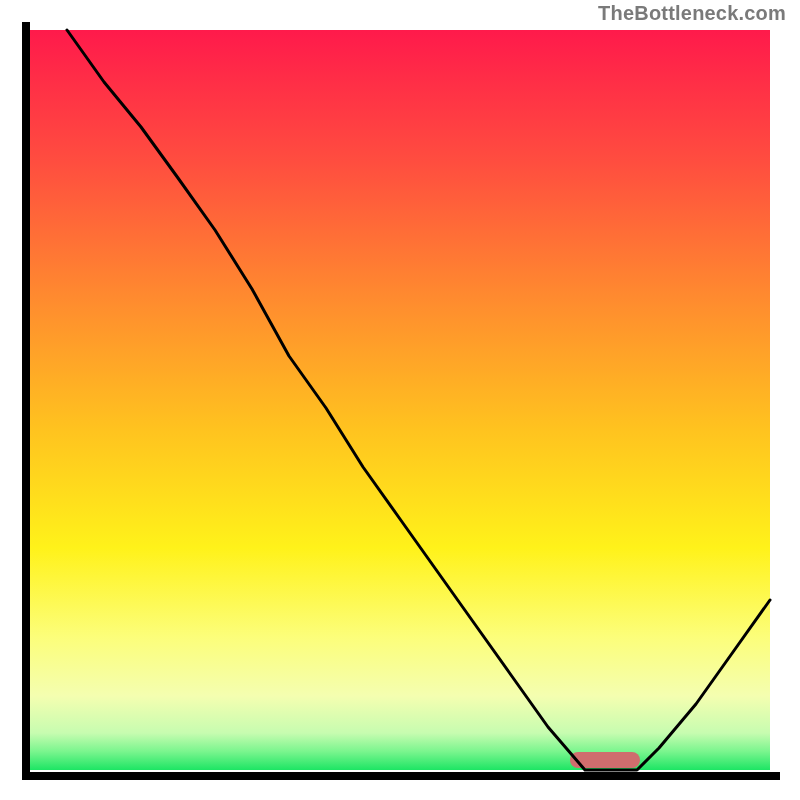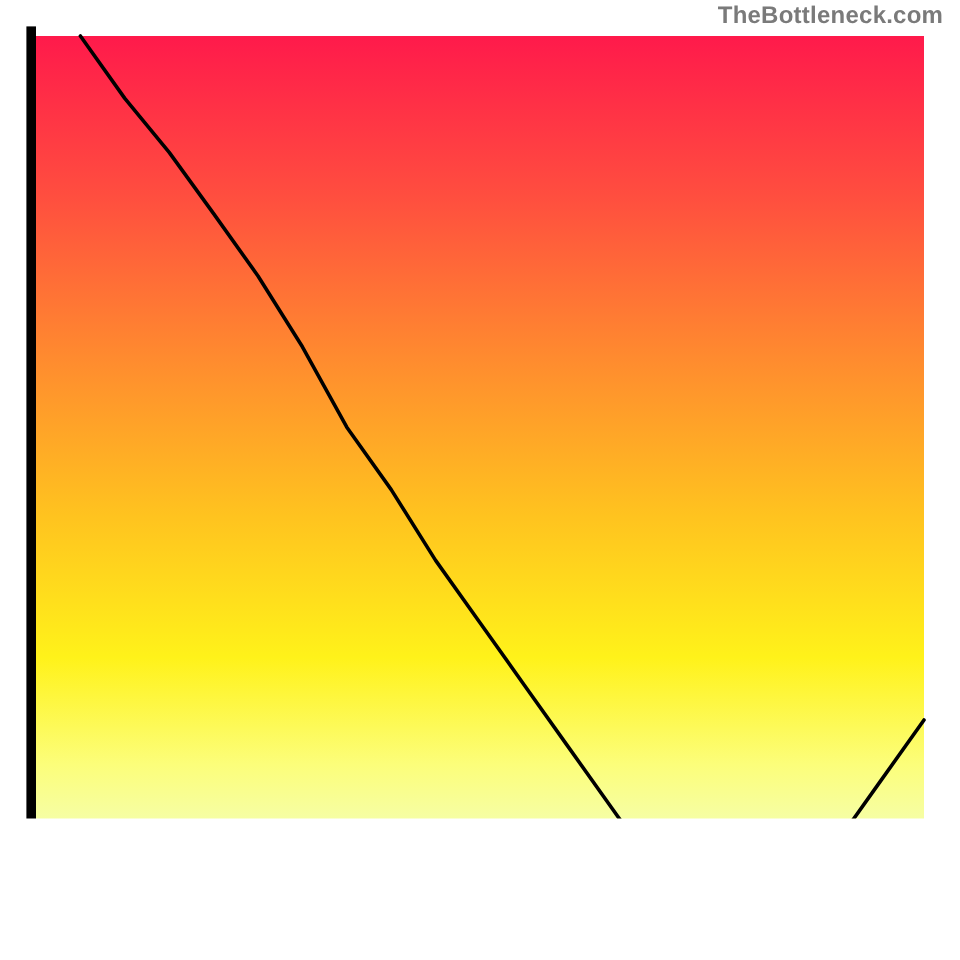--- a/index.html
+++ b/index.html
@@ -4,21 +4,21 @@
 <style>
   body {
     margin: 0;
     padding: 0;
     background: #fff;
     font-family: Arial, Helvetica, sans-serif;
   }
   .wrap {
     position: relative;
     width: 800px;
-    height: 682px;
+    height: 800px;
   }
   .attr {
     position: absolute;
     top: 2px;
     right: 14px;
     font-size: 20px;
     font-weight: bold;
     color: #7a7a7a;
     letter-spacing: 0.2px;
   }

